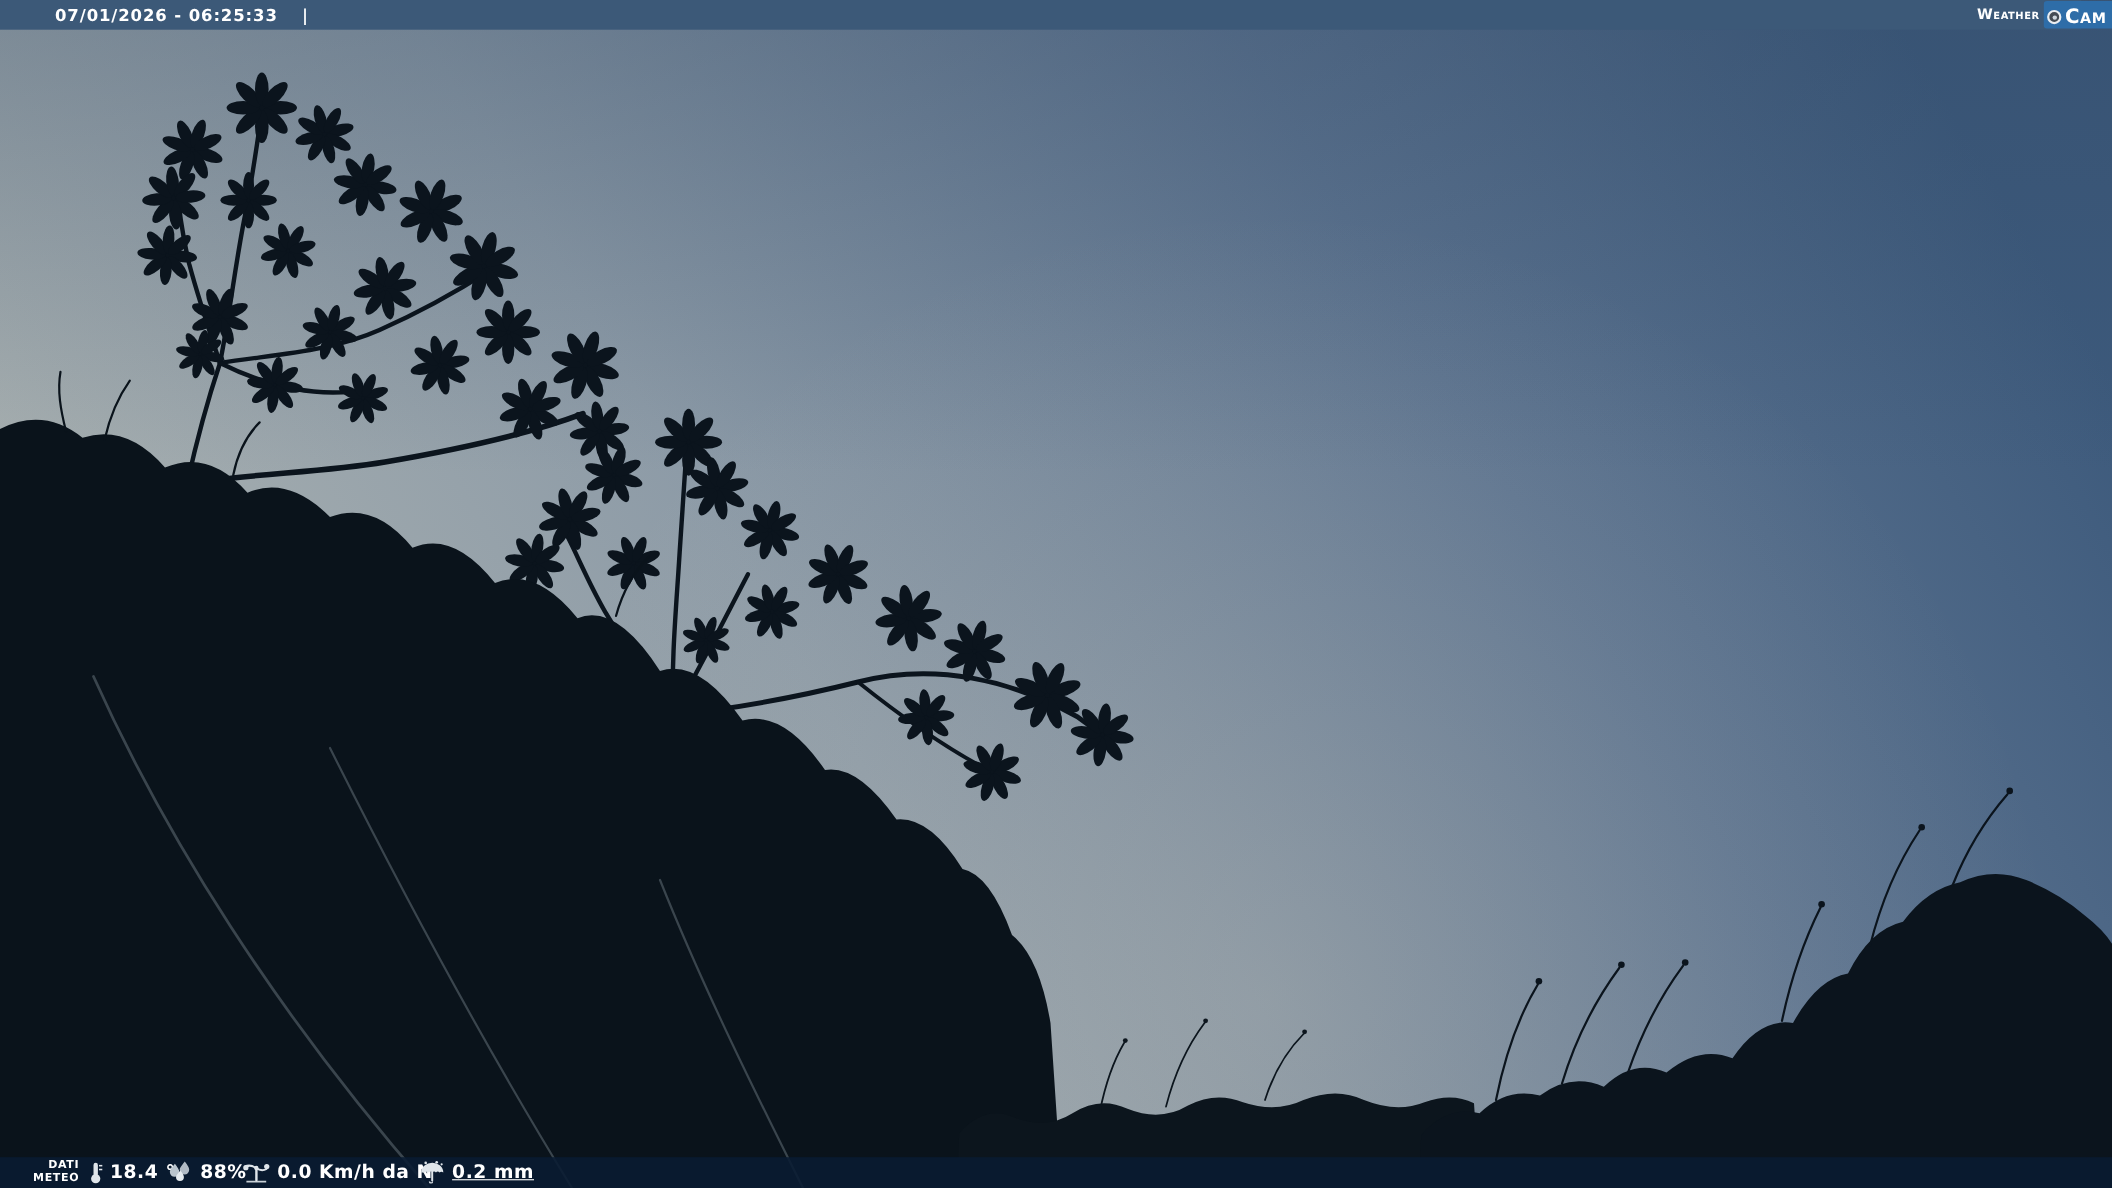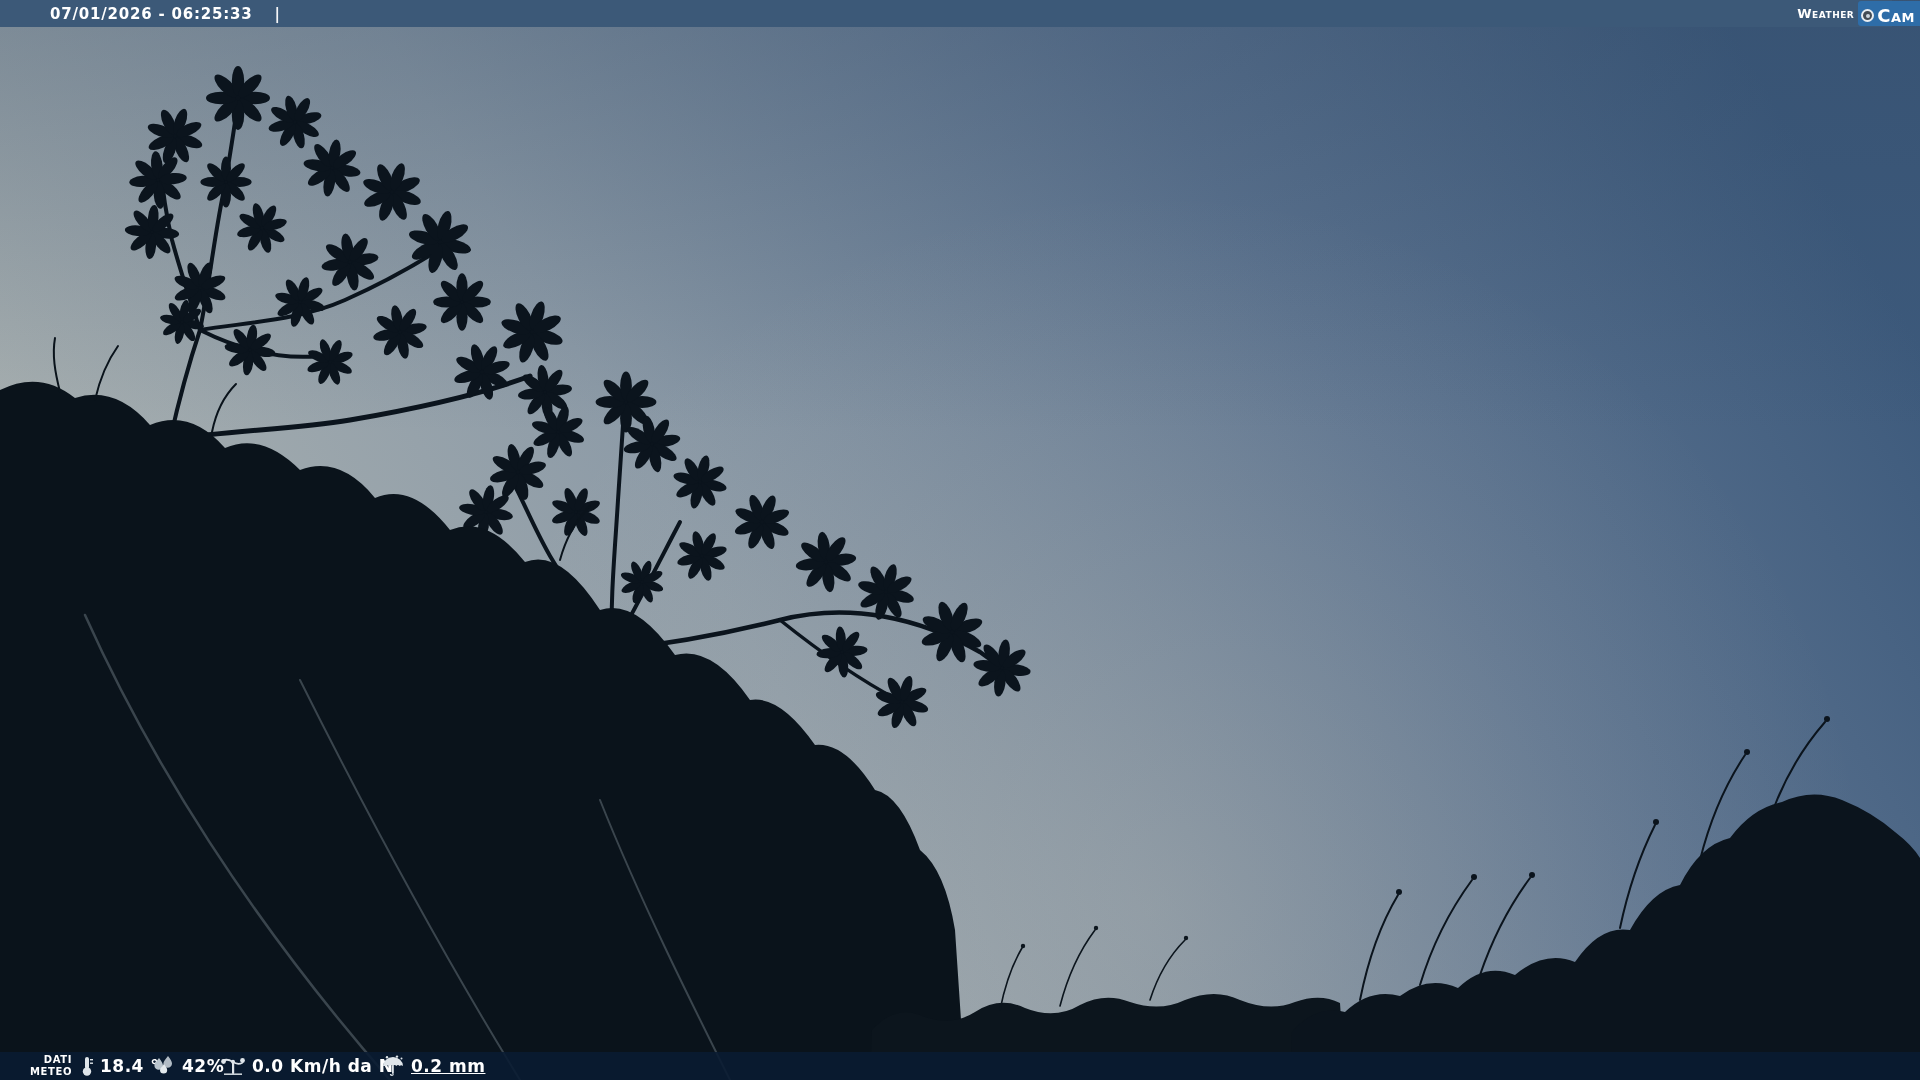--- a/index.html
+++ b/index.html
@@ -231,21 +231,21 @@
     </svg>
     <span class="val">18.4 °</span>
   </div>
 
   <div class="metric m-hum">
     <svg class="wicon" width="24" height="22" viewBox="0 0 24 22">
       <path d="M7 3 C9.5 6.5 11 8.5 11 10.5 A4.3 4.3 0 1 1 2.4 10.5 C2.4 8.5 4.5 6.5 7 3 Z" fill="#b9c4cd"></path>
       <path d="M16 1 C18.5 4.5 20 6.5 20 8.5 A4.3 4.3 0 1 1 11.4 8.5 C11.4 6.5 13.5 4.5 16 1 Z" fill="#cfd8df" opacity="0.85"></path>
       <path d="M12 9 C14 11.8 15.2 13.4 15.2 15 A3.6 3.6 0 1 1 8 15 C8 13.4 10 11.8 12 9 Z" fill="#e4eaee"></path>
     </svg>
-    <span class="val">42%</span>
+    <span class="val">88%</span>
   </div>
 
   <div class="metric m-wind">
     <svg class="wicon" width="26" height="22" viewBox="0 0 26 22">
       <g fill="#dfe5ea">
         <rect x="12" y="6" width="2.2" height="13" rx="1"></rect>
         <path d="M4 20 h18 v-1.6 h-18 Z" opacity="0.9"></path>
         <path d="M2 5 q5 -3 11 1 q6 4 11 0 l-1.2 2.4 q-5 3 -10.5 -0.8 q-5.5 -3.6 -9.2 -0.4 Z"></path>
         <circle cx="3.5" cy="6.5" r="2.4"></circle>
         <circle cx="22.5" cy="5.5" r="2.4"></circle>

